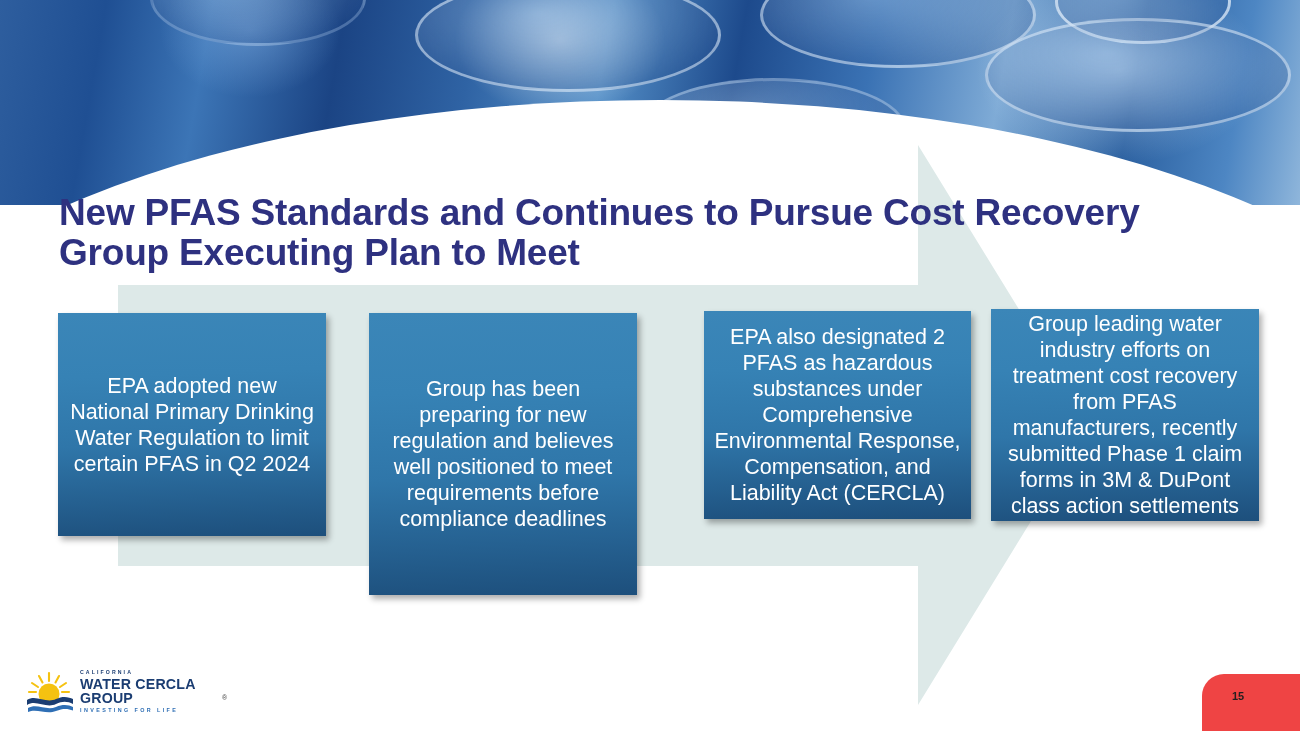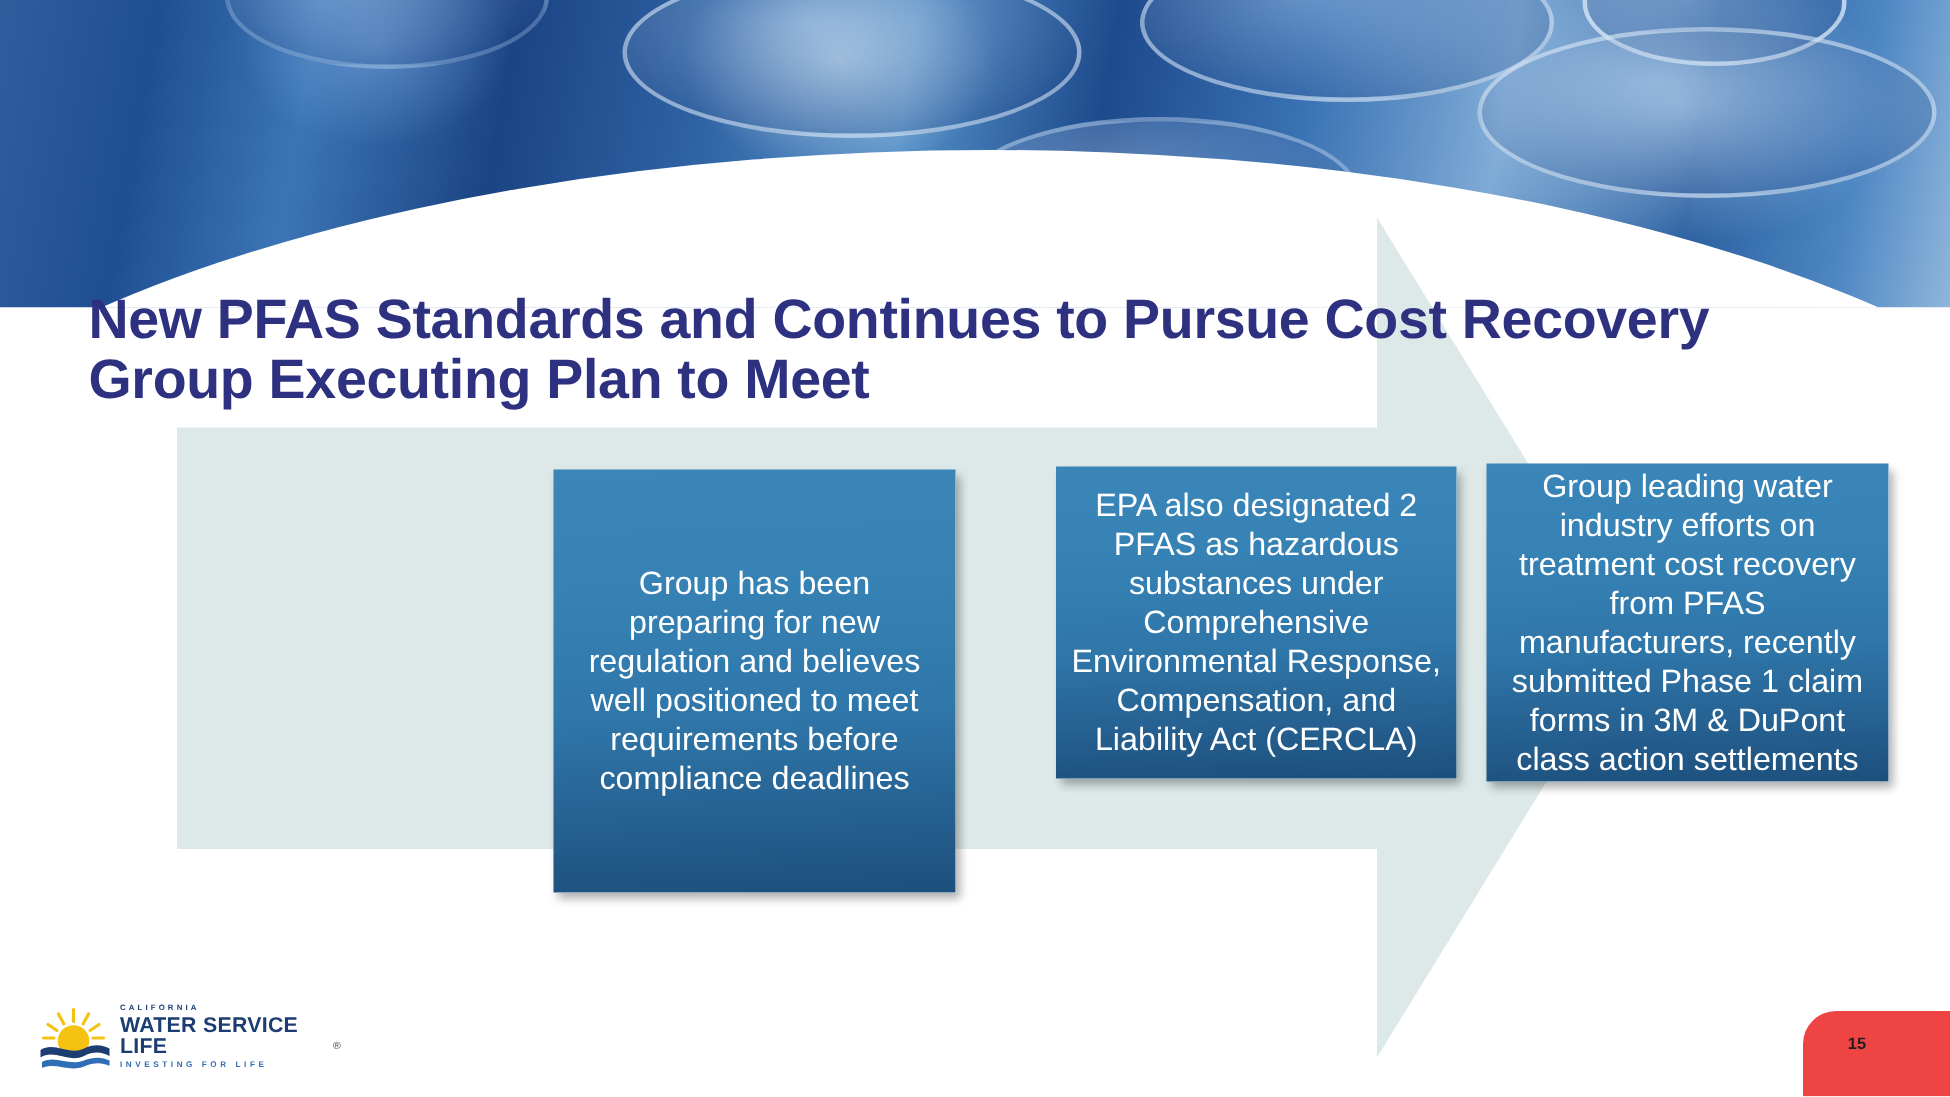--- a/index.html
+++ b/index.html
@@ -207,20 +207,23 @@
 
   <svg class="arrow-shape" viewBox="0 0 1300 731">
     <polygon points="118,285 918,285 918,145 1090,425 918,705 918,566 118,566" fill="#dde9e8"></polygon>
   </svg>
 
   <h1 class="title">
     <span class="title-line">New PFAS Standards and Continues to Pursue Cost Recovery</span>
     <span class="title-line">Group Executing Plan to Meet</span>
   </h1>
 
+  <div class="box box-1">
+    <span class="box-text">EPA adopted new National Primary Drinking Water Regulation to limit certain PFAS in Q2 2024</span>
+  </div>
   <div class="box box-2">
     <span class="box-text">Group has been preparing for new regulation and believes well positioned to meet requirements before compliance deadlines</span>
   </div>
   <div class="box box-3">
     <span class="box-text">EPA also designated 2 PFAS as hazardous substances under Comprehensive Environmental Response, Compensation, and Liability Act (CERCLA)</span>
   </div>
   <div class="box box-4">
     <span class="box-text">Group leading water industry efforts on treatment cost recovery from PFAS manufacturers, recently submitted Phase 1 claim forms in 3M &amp; DuPont class action settlements</span>
   </div>
 
@@ -236,21 +239,21 @@
           <line x1="3" y1="21" x2="10" y2="21"></line>
           <line x1="43" y1="21" x2="36" y2="21"></line>
         </g>
         <circle cx="23" cy="23" r="10.5" fill="#f5c211"></circle>
         <path d="M1 29 C10 23, 20 33, 30 28 C37 24.5, 43 26, 47 28 L47 33 C42 30.5, 37 29.5, 30 33 C20 38, 10 28, 1 34 Z" fill="#1b3d72"></path>
         <path d="M2 37 C11 32, 20 40, 30 36 C37 33, 43 34, 47 36 L47 39.5 C42 37.5, 37 37, 30 40 C20 44, 11 37, 2 41 Z" fill="#2f6fb5"></path>
       </svg>
     </div>
     <div class="logo-text">
       <div class="logo-top">CALIFORNIA</div>
-      <div class="logo-main">WATER SERVICE LIFE</div>
+      <div class="logo-main">WATER CERCLA GROUP</div>
       <div class="logo-sub">INVESTING FOR LIFE</div>
     </div>
     <div class="logo-tm">®</div>
   </div>
 
   <div class="page-tab">
     <div class="page-num">15</div>
   </div>
 
 </div>

